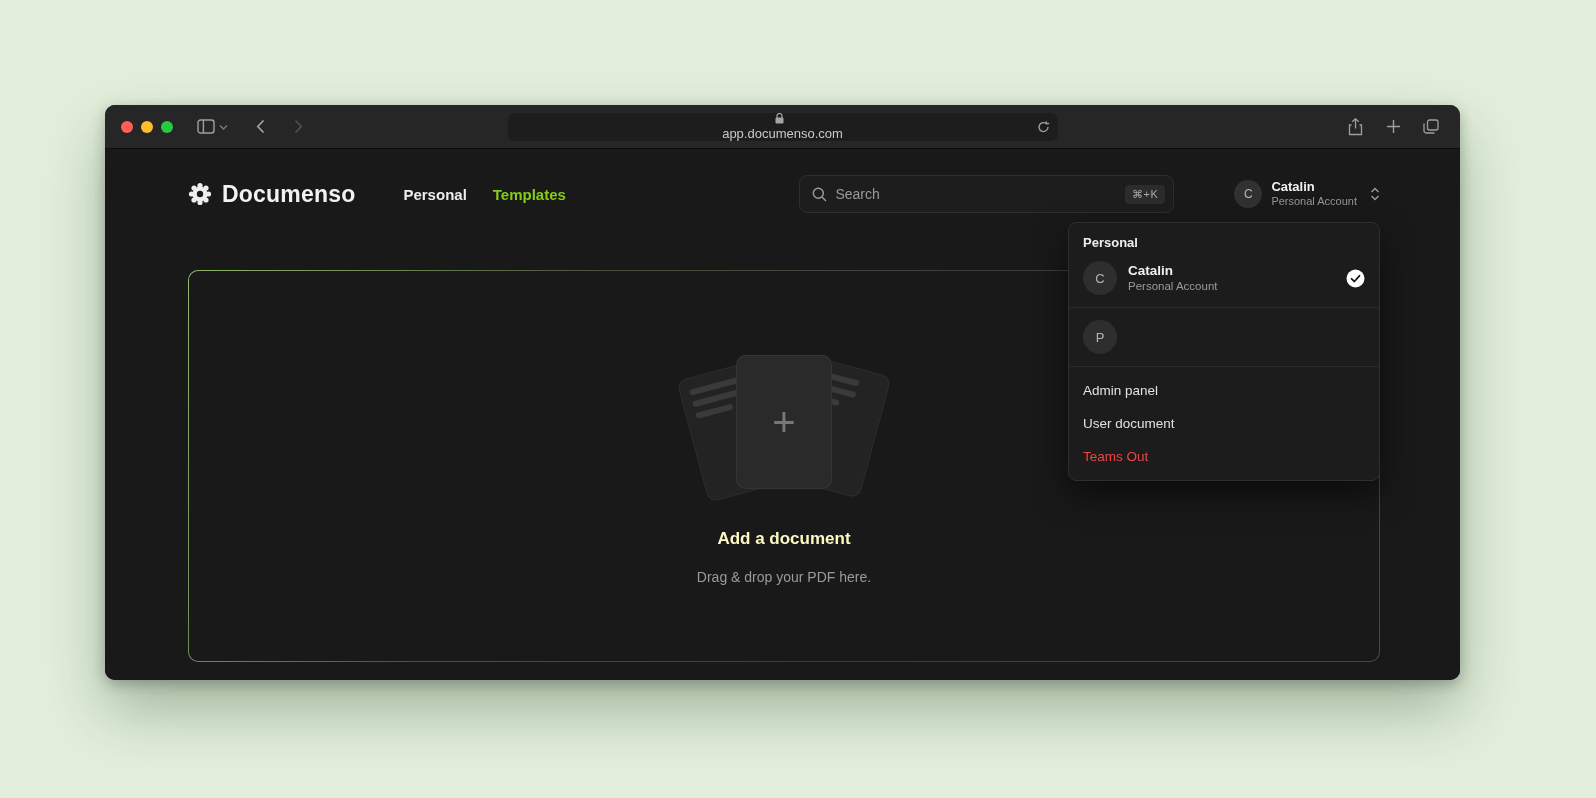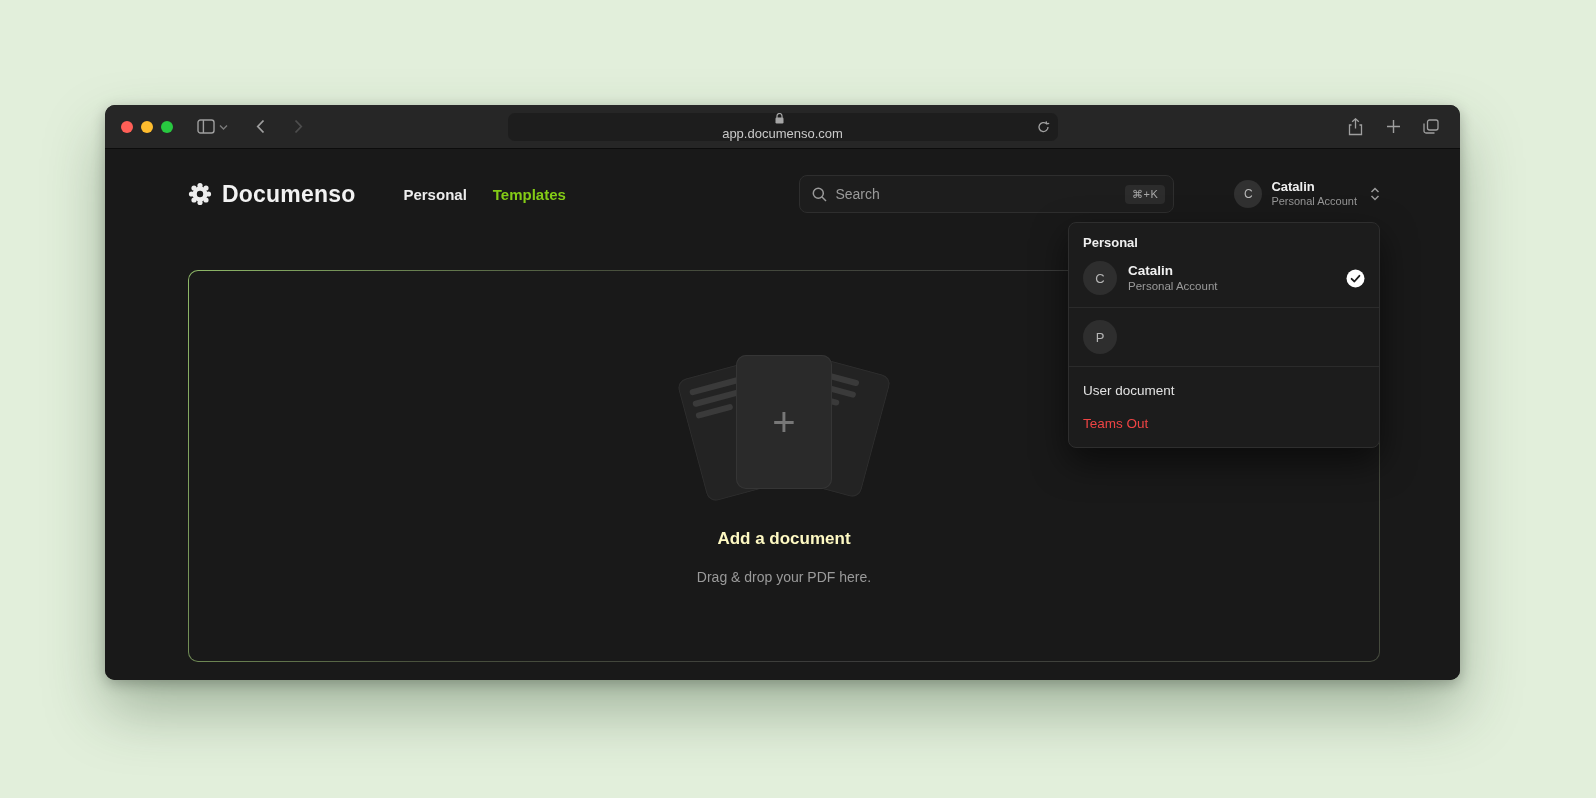--- a/index.html
+++ b/index.html
@@ -317,19 +317,20 @@
 
       <div class="menu-section">
         <div class="menu-row">
           <span class="menu-avatar">P</span>
         </div>
       </div>
 
       <div class="divider"></div>
 
       <div class="menu-links">
+        <div class="menu-link">Admin panel</div>
         <div class="menu-link">User document</div>
         <div class="menu-link danger">Teams Out</div>
       </div>
     </div>
 
   </div>
 </div>
 
 </body></html>

